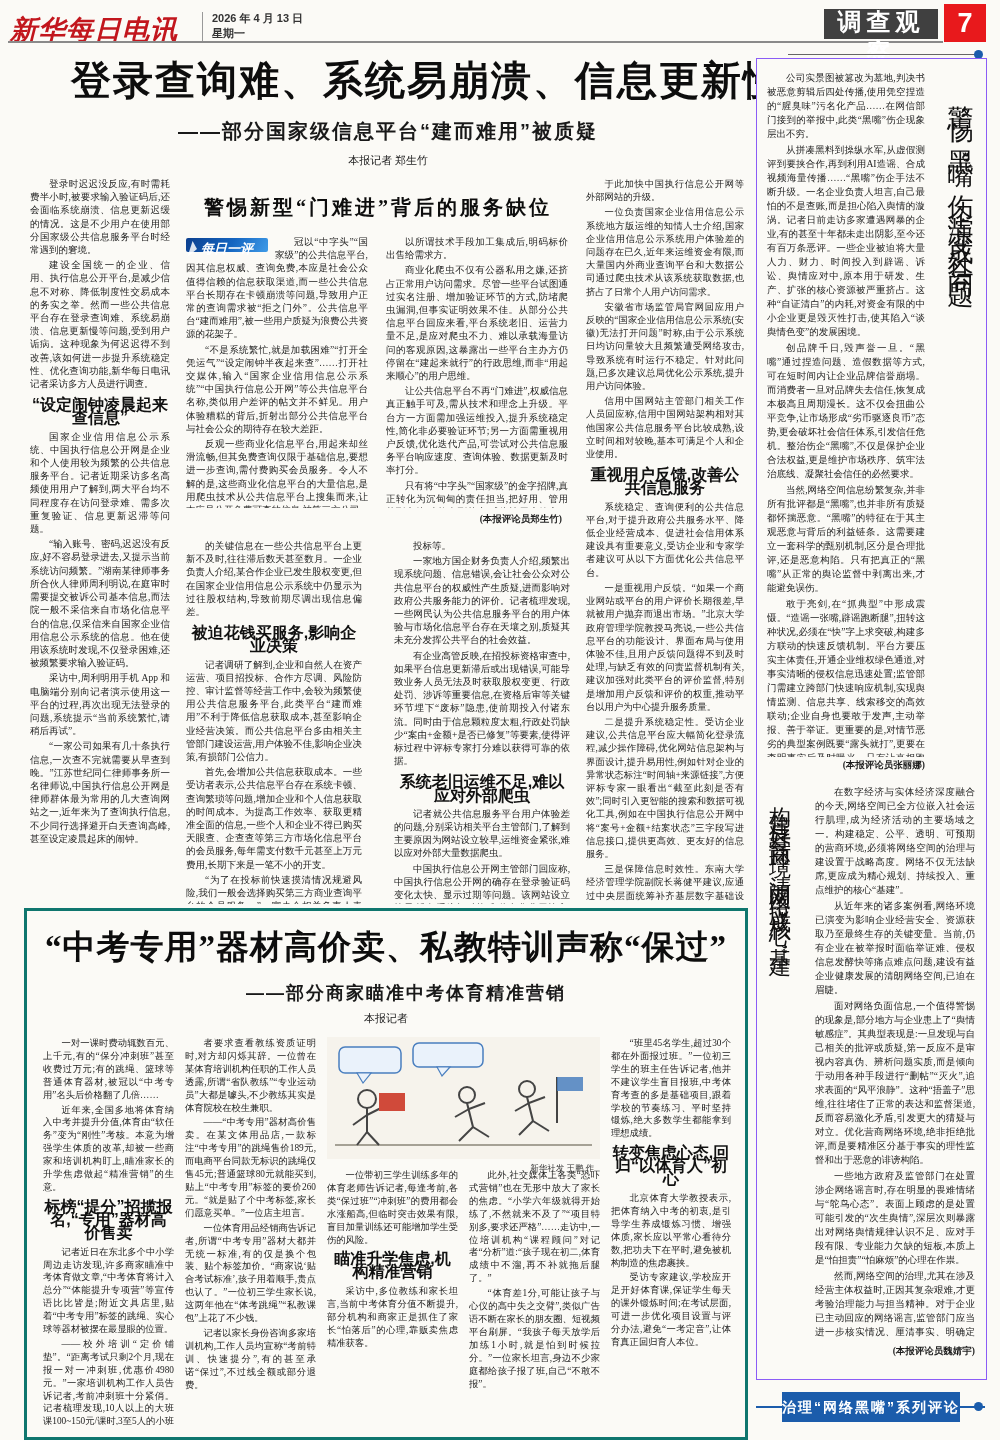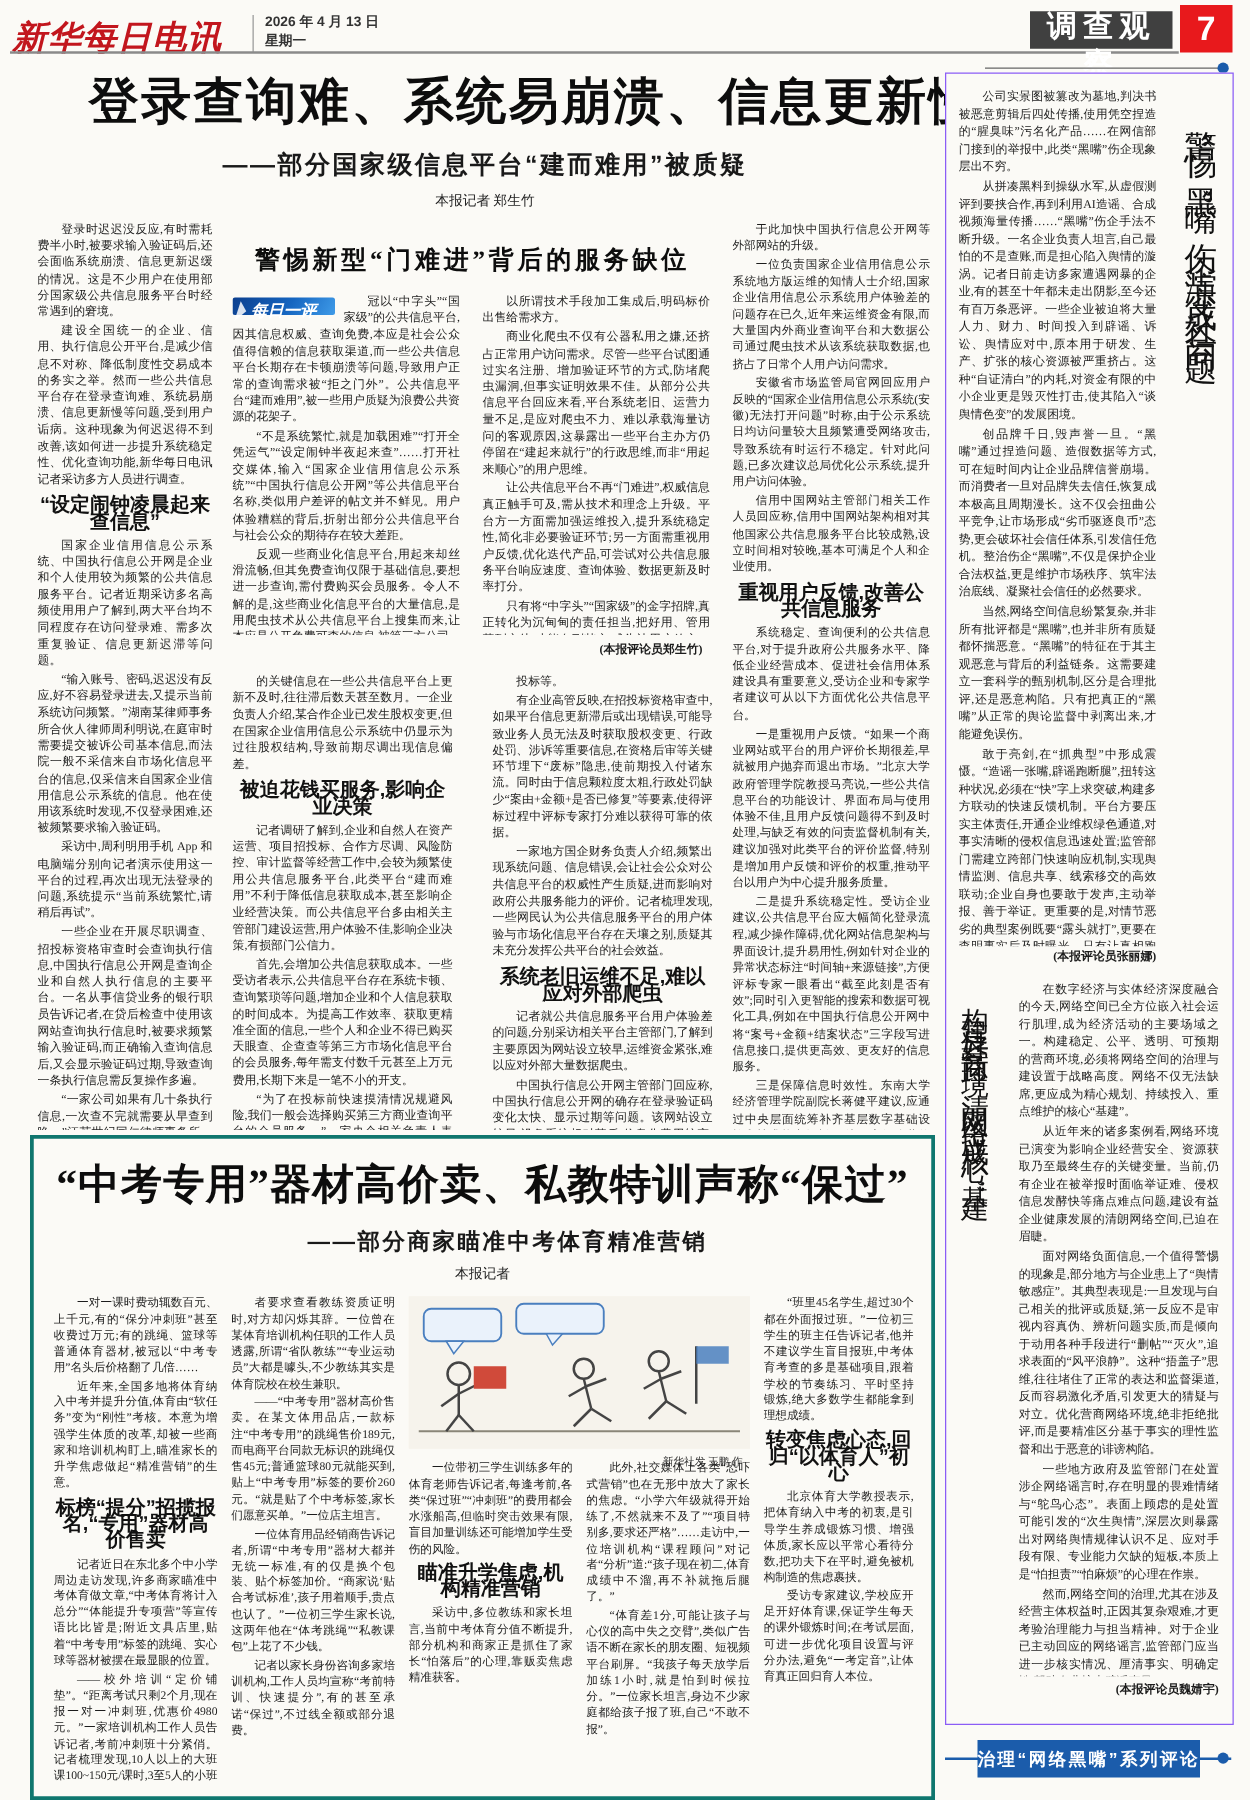--- a/index.html
+++ b/index.html
@@ -61,21 +61,20 @@
 <div class="abs h-sub" style="left:30px;top:118px;width:716px;">——部分国家级信息平台“建而难用”被质疑</div>
 <div class="abs byline" style="left:30px;top:153px;width:716px;">本报记者 郑生竹</div>
 
 <div class="col" style="left:30px;top:178px;width:140px;height:726px;">
     <div class="para">登录时迟迟没反应,有时需耗费半小时,被要求输入验证码后,还会面临系统崩溃、信息更新迟缓的情况。这是不少用户在使用部分国家级公共信息服务平台时经常遇到的窘境。</div>
     <div class="para">建设全国统一的企业、信用、执行信息公开平台,是减少信息不对称、降低制度性交易成本的务实之举。然而一些公共信息平台存在登录查询难、系统易崩溃、信息更新慢等问题,受到用户诟病。这种现象为何迟迟得不到改善,该如何进一步提升系统稳定性、优化查询功能,新华每日电讯记者采访多方人员进行调查。</div>
     <div class="sub">“设定闹钟凌晨起来查信息”</div>
     <div class="para">国家企业信用信息公示系统、中国执行信息公开网是企业和个人使用较为频繁的公共信息服务平台。记者近期采访多名高频使用用户了解到,两大平台均不同程度存在访问登录难、需多次重复验证、信息更新迟滞等问题。</div>
     <div class="para">“输入账号、密码,迟迟没有反应,好不容易登录进去,又提示当前系统访问频繁。”湖南某律师事务所合伙人律师周利明说,在庭审时需要提交被诉公司基本信息,而法院一般不采信来自市场化信息平台的信息,仅采信来自国家企业信用信息公示系统的信息。他在使用该系统时发现,不仅登录困难,还被频繁要求输入验证码。</div>
     <div class="para">采访中,周利明用手机 App 和电脑端分别向记者演示使用这一平台的过程,再次出现无法登录的问题,系统提示“当前系统繁忙,请稍后再试”。</div>
-    <div class="para">一些企业在开展尽职调查、招投标资格审查时会查询执行信息,中国执行信息公开网是查询企业和自然人执行信息的主要平台。一名从事信贷业务的银行职员告诉记者,在贷后检查中使用该网站查询执行信息时,被要求频繁输入验证码,而正确输入查询信息后,又会显示验证码过期,导致查询一条执行信息需反复操作多遍。</div>
     <div class="para">“一家公司如果有几十条执行信息,一次查不完就需要从早查到晚。”江苏世纪同仁律师事务所一名律师说,中国执行信息公开网是律师群体最为常用的几大查询网站之一,近年来为了查询执行信息,不少同行选择避开白天查询高峰,甚至设定凌晨起床的闹钟。</div>
   </div>
 
 <div class="abs" style="left:186px;top:190px;width:384px;height:340px;">
   <div class="cbox-title" style="margin-top:4px;">警惕新型“门难进”背后的服务缺位</div>
   <div class="col" style="left:0;top:46px;width:182px;height:272px;">
     <span class="badge">每日一评</span>
     <span><div class="para">冠以“中字头”“国家级”的公共信息平台,因其信息权威、查询免费,本应是社会公众值得信赖的信息获取渠道,而一些公共信息平台长期存在卡顿崩溃等问题,导致用户正常的查询需求被“拒之门外”。公共信息平台“建而难用”,被一些用户质疑为浪费公共资源的花架子。</div><div class="para">“不是系统繁忙,就是加载困难”“打开全凭运气”“设定闹钟半夜起来查”……打开社交媒体,输入“国家企业信用信息公示系统”“中国执行信息公开网”等公共信息平台名称,类似用户差评的帖文并不鲜见。用户体验糟糕的背后,折射出部分公共信息平台与社会公众的期待存在较大差距。</div><div class="para">反观一些商业化信息平台,用起来却丝滑流畅,但其免费查询仅限于基础信息,要想进一步查询,需付费购买会员服务。令人不解的是,这些商业化信息平台的大量信息,是用爬虫技术从公共信息平台上搜集而来,让本应是公开免费可查的信息,被第三方公司</div></span>
   </div>
   <div class="col" style="left:200px;top:46px;width:182px;height:272px;">
@@ -89,22 +88,22 @@
 
 <div class="col" style="left:186px;top:540px;width:176px;height:364px;">
     <div class="para">的关键信息在一些公共信息平台上更新不及时,往往滞后数天甚至数月。一企业负责人介绍,某合作企业已发生股权变更,但在国家企业信用信息公示系统中仍显示为过往股权结构,导致前期尽调出现信息偏差。</div>
     <div class="sub">被迫花钱买服务,影响企业决策</div>
     <div class="para">记者调研了解到,企业和自然人在资产运营、项目招投标、合作方尽调、风险防控、审计监督等经营工作中,会较为频繁使用公共信息服务平台,此类平台“建而难用”不利于降低信息获取成本,甚至影响企业经营决策。而公共信息平台多由相关主管部门建设运营,用户体验不佳,影响企业决策,有损部门公信力。</div>
     <div class="para">首先,会增加公共信息获取成本。一些受访者表示,公共信息平台存在系统卡顿、查询繁琐等问题,增加企业和个人信息获取的时间成本。为提高工作效率、获取更精准全面的信息,一些个人和企业不得已购买天眼查、企查查等第三方市场化信息平台的会员服务,每年需支付数千元甚至上万元费用,长期下来是一笔不小的开支。</div>
     <div class="para">“为了在投标前快速摸清情况规避风险,我们一般会选择购买第三方商业查询平台的会员服务。”一家央企相关负责人表示,由于信用信息查询不便利,用户在投标前需在多个平台间切换,反复验证信息准确性和完整性,延长投标前期准备时间。</div>
   </div>
 <div class="col" style="left:394px;top:540px;width:176px;height:364px;">
     <div class="para">投标等。</div>
+    <div class="para">一家地方国企财务负责人介绍,频繁出现系统问题、信息错误,会让社会公众对公共信息平台的权威性产生质疑,进而影响对政府公共服务能力的评价。记者梳理发现,一些网民认为公共信息服务平台的用户体验与市场化信息平台存在天壤之别,质疑其未充分发挥公共平台的社会效益。</div>
     <div class="para">有企业高管反映,在招投标资格审查中,如果平台信息更新滞后或出现错误,可能导致业务人员无法及时获取股权变更、行政处罚、涉诉等重要信息,在资格后审等关键环节埋下“废标”隐患,使前期投入付诸东流。同时由于信息颗粒度太粗,行政处罚缺少“案由+金额+是否已修复”等要素,使得评标过程中评标专家打分难以获得可靠的依据。</div>
-    <div class="para">一家地方国企财务负责人介绍,频繁出现系统问题、信息错误,会让社会公众对公共信息平台的权威性产生质疑,进而影响对政府公共服务能力的评价。记者梳理发现,一些网民认为公共信息服务平台的用户体验与市场化信息平台存在天壤之别,质疑其未充分发挥公共平台的社会效益。</div>
     <div class="sub">系统老旧运维不足,难以应对外部爬虫</div>
     <div class="para">记者就公共信息服务平台用户体验差的问题,分别采访相关平台主管部门,了解到主要原因为网站设立较早,运维资金紧张,难以应对外部大量数据爬虫。</div>
     <div class="para">中国执行信息公开网主管部门回应称,中国执行信息公开网的确存在登录验证码变化太快、显示过期等问题。该网站设立较早,设备系统相对落后,信息化费用较高,导致运维、人员经费不够充裕。此外,该网站承载被执行人失信、限消、网拍等大量信息,一些部门以及国内外公司通过爬虫技术从该网站收集数据,即使技术部门使用防爬技术和软件应对,“道高一尺魔高一丈”,该问题仍未得到有效解决。最高法正在建设“全国法院一张网”,现已实现内部办公办案一条网,正依托</div>
   </div>
 <div class="col" style="left:586px;top:178px;width:158px;height:726px;font-size:9.3px;">
     <div class="para">于此加快中国执行信息公开网等外部网站的升级。</div>
     <div class="para">一位负责国家企业信用信息公示系统地方版运维的知情人士介绍,国家企业信用信息公示系统用户体验差的问题存在已久,近年来运维资金有限,而大量国内外商业查询平台和大数据公司通过爬虫技术从该系统获取数据,也挤占了日常个人用户访问需求。</div>
     <div class="para">安徽省市场监管局官网回应用户反映的“国家企业信用信息公示系统(安徽)无法打开问题”时称,由于公示系统日均访问量较大且频繁遭受网络攻击,导致系统有时运行不稳定。针对此问题,已多次建议总局优化公示系统,提升用户访问体验。</div>
     <div class="para">信用中国网站主管部门相关工作人员回应称,信用中国网站架构相对其他国家公共信息服务平台比较成熟,设立时间相对较晚,基本可满足个人和企业使用。</div>
     <div class="sub">重视用户反馈,改善公共信息服务</div>

